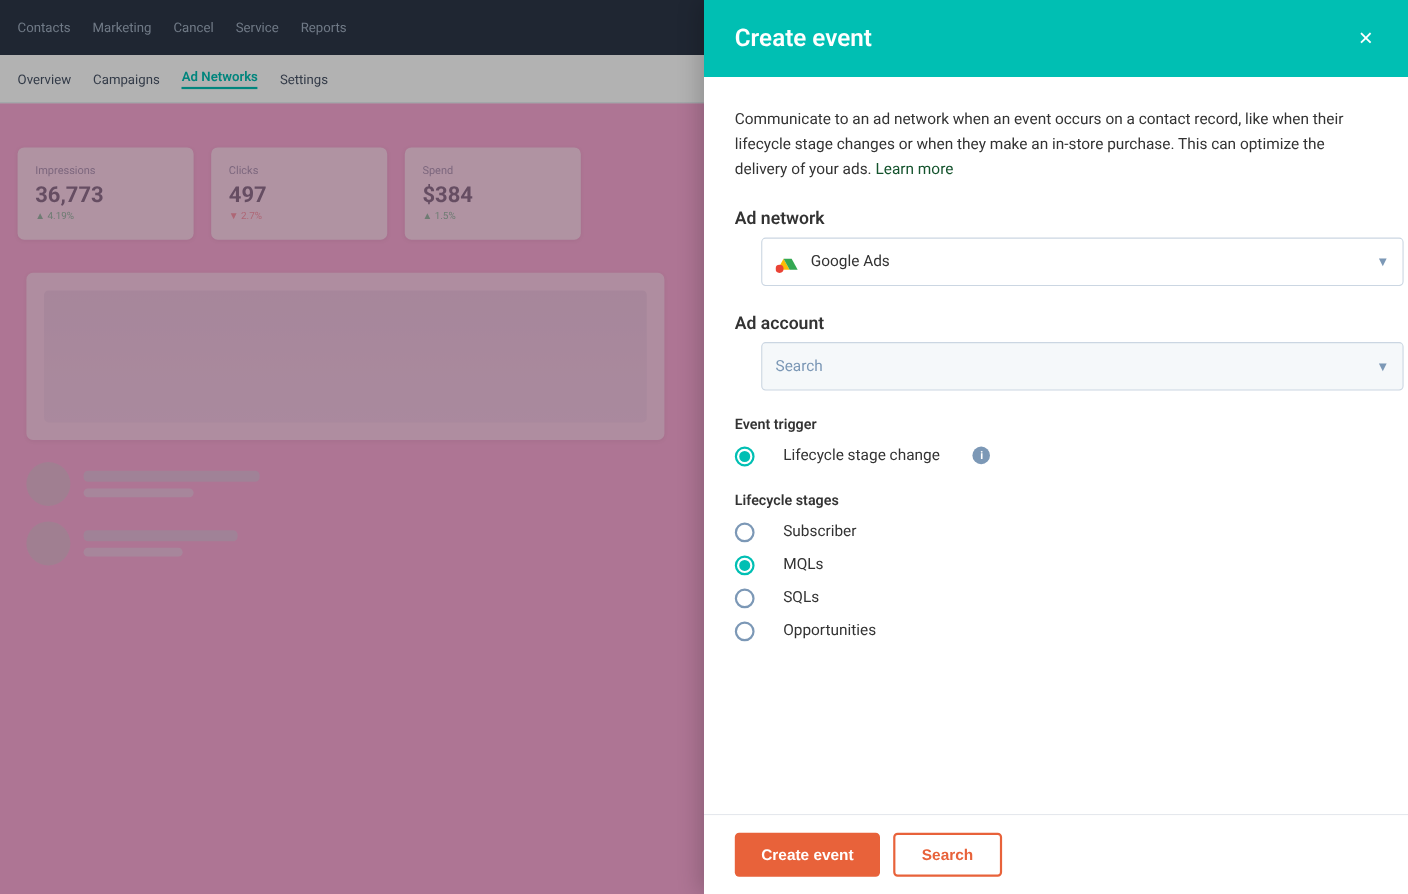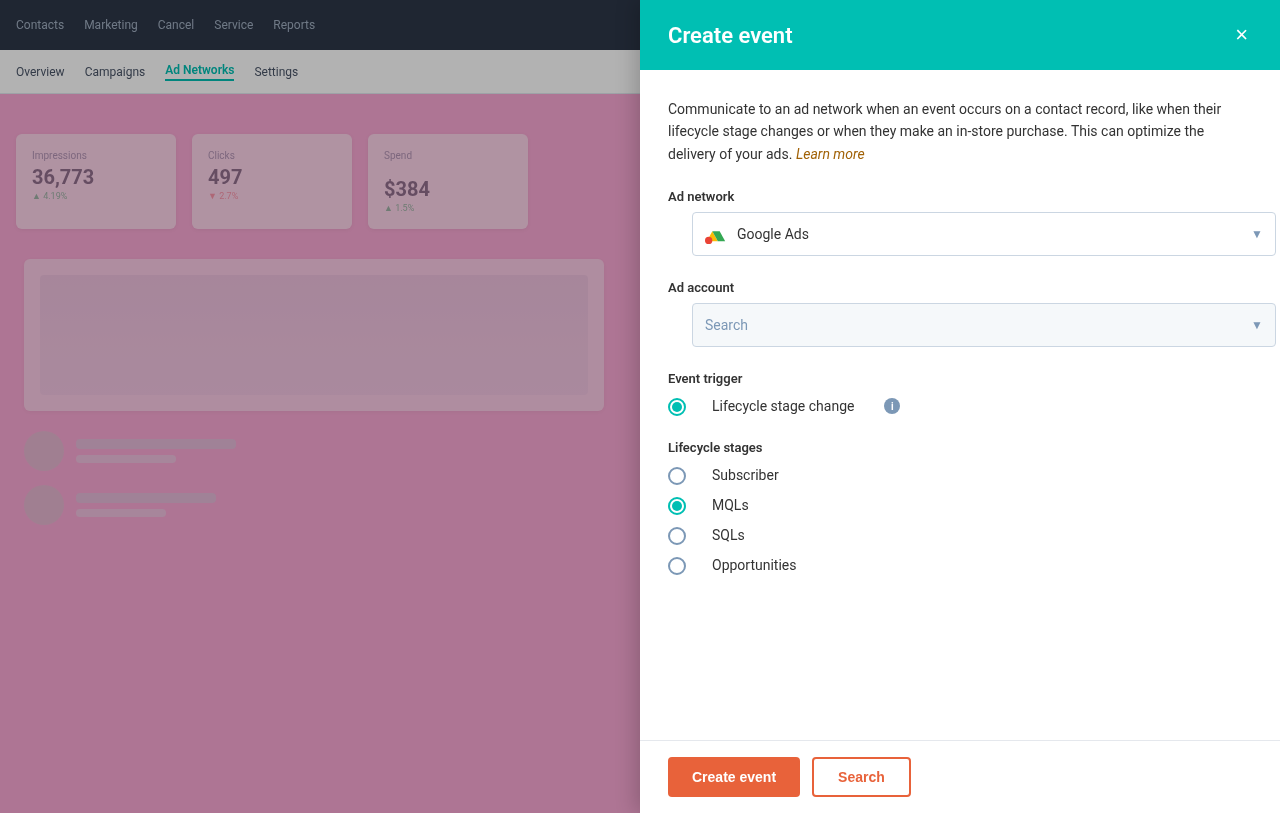--- a/index.html
+++ b/index.html
@@ -68,27 +68,26 @@
     }
 
     .description {
       font-size: 14px;
       color: #333;
       line-height: 1.6;
       margin-bottom: 24px;
     }
 
     .description a {
-      color: #a16207;
+      color: #14532d;
       text-decoration: none;
-      font-style: italic;
     }
 
     .field-label {
-      font-size: 13px;
+      font-size: 16px;
       font-weight: 600;
       color: #333;
       margin-bottom: 8px;
       display: block;
     }
 
     .field-group {
       margin-bottom: 24px;
     }
 
@@ -314,21 +313,21 @@
         <div style="font-size:20px; font-weight:700; color:#2d3748; margin-top:4px;">36,773</div>
         <div style="font-size:9px; color:#48bb78; margin-top:2px;">▲ 4.19%</div>
       </div>
       <div style="background:#fff; border-radius:6px; padding:16px; width:160px; box-shadow:0 1px 4px rgba(0,0,0,0.1);">
         <div style="font-size:10px; color:#718096;">Clicks</div>
         <div style="font-size:20px; font-weight:700; color:#2d3748; margin-top:4px;">497</div>
         <div style="font-size:9px; color:#fc8181; margin-top:2px;">▼ 2.7%</div>
       </div>
       <div style="background:#fff; border-radius:6px; padding:16px; width:160px; box-shadow:0 1px 4px rgba(0,0,0,0.1);">
         <div style="font-size:10px; color:#718096;">Spend</div>
-        <div style="font-size:20px; font-weight:700; color:#2d3748; margin-top:16px;">$384</div>
+        <div style="font-size:20px; font-weight:700; color:#2d3748; margin-top:4px;">$384</div>
         <div style="font-size:9px; color:#48bb78; margin-top:2px;">▲ 1.5%</div>
       </div>
     </div>
     <div style="margin-top: 30px; opacity:0.4; padding-left:8px;">
       <div style="background:#fff; border-radius:6px; padding:16px; width:580px; box-shadow:0 1px 4px rgba(0,0,0,0.1);">
         <div style="height: 120px; background: linear-gradient(180deg, #e2e8f0 0%, #edf2f7 100%); border-radius:4px;"></div>
       </div>
     </div>
     <div style="margin-top: 20px; opacity: 0.4; display:flex; align-items:center; gap:12px; padding-left: 8px;">
       <div style="width:40px; height:40px; background:#ccc; border-radius:50%;"></div>

